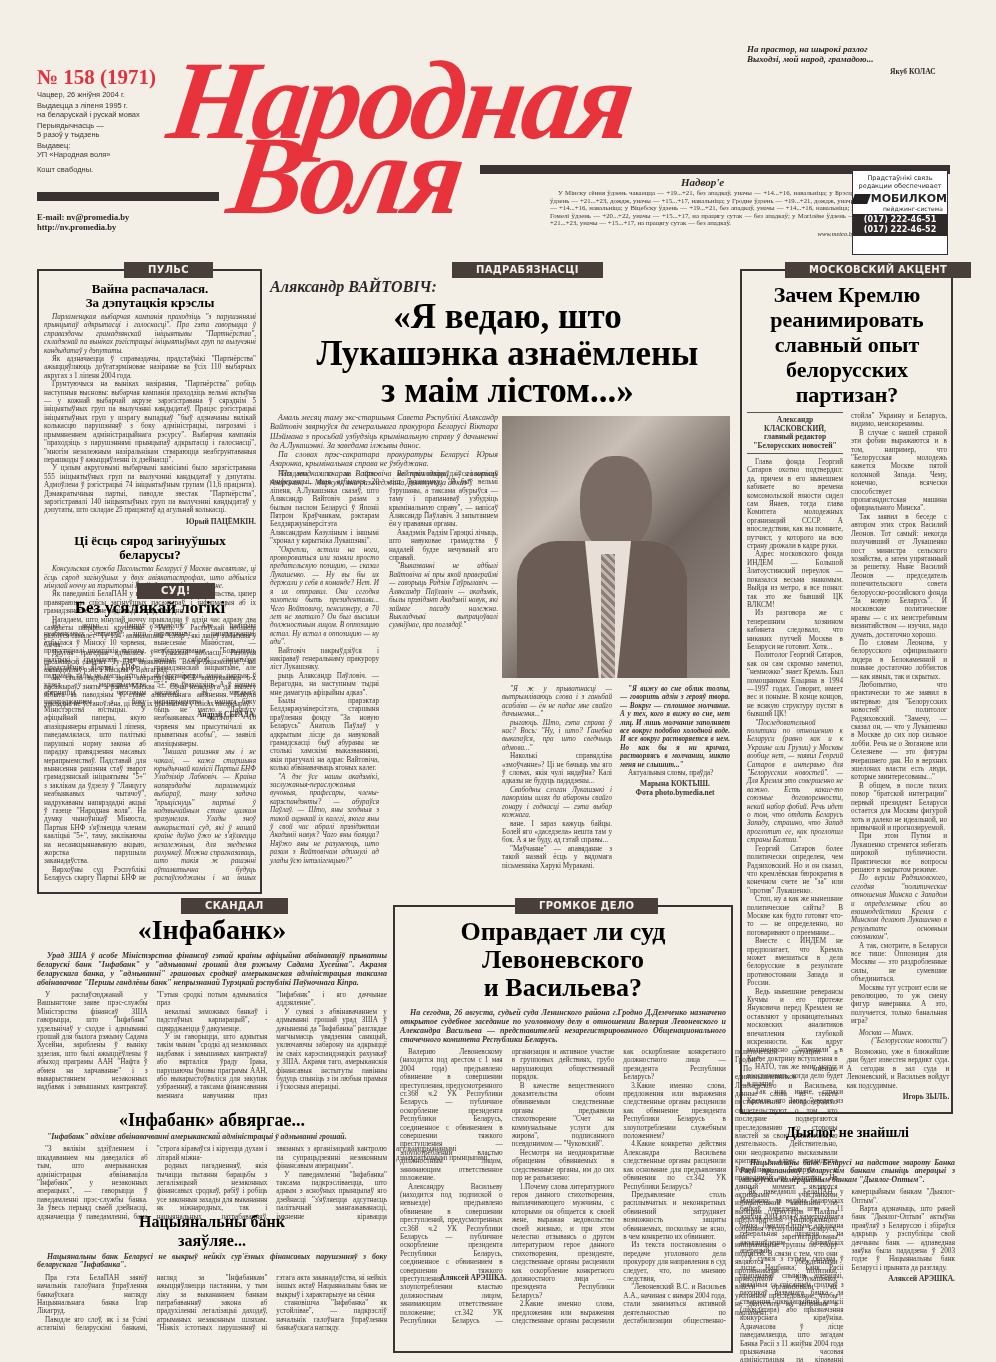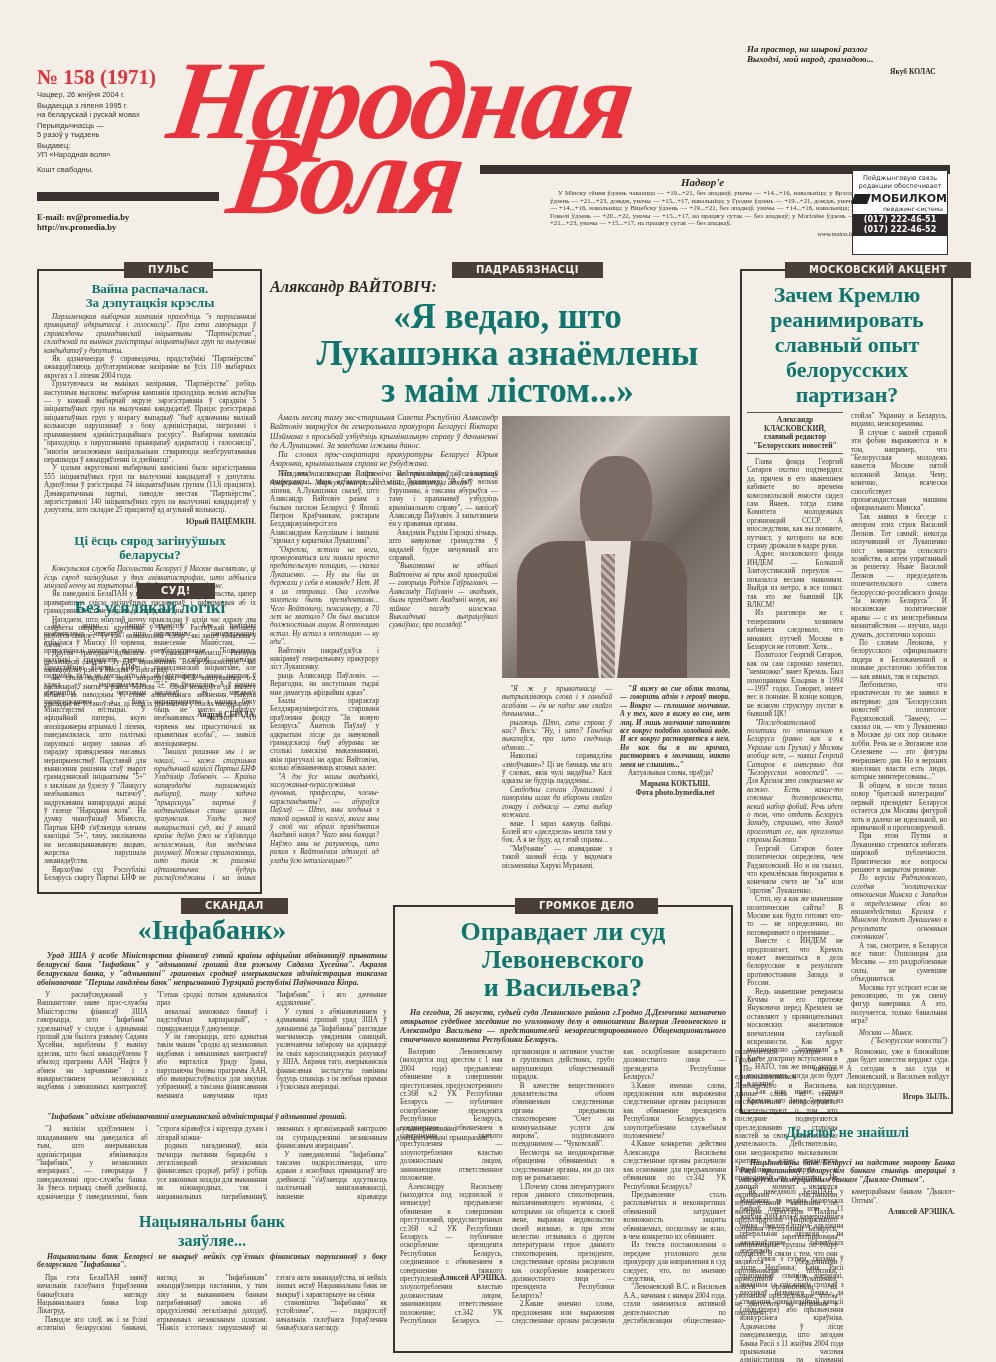--- a/index.html
+++ b/index.html
@@ -7,21 +7,21 @@
   body { background: #f3efe6; font-family: "Liberation Serif", serif; color: #2a2626; position: relative; }
   .abs { position: absolute; }
   .txt { font-size: 7.2px; line-height: 8.4px; text-align: justify; color: #3a3535; hyphens: auto; }
   .txt p { text-indent: 8px; }
   .ital { font-style: italic; }
   .cols2 { column-count: 2; column-gap: 10px; }
   .cols3 { column-count: 3; column-gap: 10px; }
   .cols { column-fill: auto; }
   .rubric { position: absolute; background: #4a3e3b; color: #f5f0ea; font-family: "DejaVu Sans", sans-serif; font-weight: bold; font-size: 10px; letter-spacing: 0.3px; padding: 2px 24px; line-height: 12px; }
   .boxed { position: absolute; border: 2px solid #3a3333; }
-  .h-black { font-family: "Liberation Serif", serif; font-weight: bold; color: #0f766e; text-align: center; }
+  .h-black { font-family: "Liberation Serif", serif; font-weight: bold; color: #000000; text-align: center; }
   .byline { text-align: right; font-weight: bold; font-size: 7.5px; margin-top: 3px; }
   .darkbar { position: absolute; background: #3a3131; height: 9px; }
 </style>
 </head>
 <body>
 
 <div class="abs" style="left:0;top:0;width:996px;height:240px;">
   <div class="abs" style="left:37px;top:65px;font-size:21px;font-weight:bold;color:#e03340;font-family:'Liberation Serif',serif;">№ 158 (1971)</div>
   <div class="abs" style="left:37px;top:90px;font-family:'Liberation Sans',sans-serif;font-size:7.5px;line-height:9px;color:#3a3535;width:120px;">
     <div style="margin-bottom:2px;">Чацвер, 26 жніўня 2004 г.</div>
@@ -53,21 +53,21 @@
   </div>
   <div class="abs" style="left:890px;top:67px;font-weight:bold;font-size:7.5px;">Якуб КОЛАС</div>
 
   <div class="abs" style="left:550px;top:176px;width:305px;">
     <div style="text-align:center;font-style:italic;font-weight:bold;font-size:11px;margin-bottom:1px;">Надвор'е</div>
     <div class="txt" style="font-size:6.8px;line-height:7.6px;text-indent:8px;">У Мінску сёння ўдзень чакаецца — +19...+21, без ападкаў, уначы — +14...+16, навальніца; у Брэсце ўдзень — +21...+23, дождж, уначы — +15...+17, навальніца; у Гродне ўдзень — +19...+21, дождж, уначы — +14...+16, навальніца; у Віцебску ўдзень — +19...+21, без ападкаў, уначы — +14...+16, навальніца; у Гомелі ўдзень — +20...+22, уначы — +15...+17, на працягу сутак — без ападкаў; у Магілёве ўдзень — +21...+23, уначы — +15...+17, на працягу сутак — без ападкаў.</div>
     <div style="text-align:right;font-style:italic;font-size:6.5px;margin-top:3px;">www.meteo.by</div>
   </div>
 
   <div class="abs" style="left:852px;top:170px;width:96px;height:85px;border:1.5px solid #333;background:#fff;font-family:'DejaVu Sans',sans-serif;">
-    <div style="font-size:6.5px;text-align:center;margin-top:3px;">Пейджынговую связь</div>
+    <div style="font-size:6.5px;text-align:center;margin-top:3px;">Прадстаўнікі связь</div>
     <div style="font-size:6.5px;text-align:center;">редакции обеспечивает</div>
     <div style="display:flex;align-items:center;justify-content:center;margin-top:2px;">
       <span style="display:inline-block;width:18px;height:10px;background:#222;transform:skewX(-20deg);margin-right:2px;"></span>
       <span style="font-weight:bold;font-size:11px;">МОБИЛКОМ</span>
     </div>
     <div style="font-size:6px;text-align:right;padding-right:4px;">пейджинг-система</div>
     <div style="background:#2e2828;color:#fff;font-weight:bold;font-size:8px;text-align:center;margin-top:2px;line-height:10px;padding:1px 0;">
       <div>(017) 222-46-51</div>
       <div>(017) 222-46-52</div>
     </div>
@@ -207,20 +207,21 @@
   <div class="txt ital" style="margin-top:6px;font-size:8px;line-height:9px;text-indent:10px;font-weight:bold;">Урад ЗША ў асобе Міністэрства фінансаў гэтай краіны афіцыйна абвінаваціў прыватны беларускі банк "Інфабанк" у "адмыванні грошай для рэжыму Садама Хусейна". Акрамя беларускага банка, у "адмыванні" грашовых сродкаў амерыканская адміністрацыя таксама абвінавачвае "Першы гандлёвы банк" непрызнанай Турэцкай рэспублікі Паўночнага Кіпра.</div>
   <div class="txt cols" style="column-count:3;column-gap:9px;height:115px;margin-top:4px;">
     <p>У распаўсюджанай у Вашынгтоне заяве прэс-службы Міністэрства фінансаў ЗША гаворыцца, што "Інфабанк" удзельнічаў у сходзе і адмыванні грошай для былога рэжыму Садама Хусейна, зароблены ў выніку здзелак, што былі ажыццёўлены ў абыход праграмы ААН "Нафта ў абмен на харчаванне" і з выкарыстаннем незаконных надбавак і завышаных кантрактаў. "Гэтыя сродкі потым адмываліся праз</p>
     <p>некалькі заможных банкаў і падстаўных карпарацый", - сцвярджаецца ў дакуменце.</p>
     <p>У ім гаворыцца, што адмытыя такім чынам "сродкі ад незаконных надбавак і завышаных кантрактаў або вярталіся ўраду Ірака, парушаючы ўмовы праграмы ААН, або выкарыстоўваліся для закупак узбраенняў, а таксама фінансавання ваеннага навучання праз "Інфабанк" і яго даччынае аддзяленне".</p>
     <p>У сувязі з абвінавачаннем у адмыванні грошай урад ЗША ў дачыненні да "Інфабанка" разглядае магчымасць увядзення санкцый, уключаючы забарону на адкрыццё ім сваіх карэспандэнцкіх рахункаў у ЗША. Акрамя таго, амерыканскія фінансавыя інстытуты павінны будуць спыніць з ім любыя прамыя і ўскосныя аперацыі.</p>
   </div>
 </div>
 
 <div class="abs" style="left:37px;top:1110px;width:350px;">
+  <div class="h-black" style="font-size:18px;line-height:20px;">«Інфабанк» абвяргае...</div>
   <div class="txt ital" style="margin-top:3px;font-size:7.8px;font-weight:bold;text-indent:10px;">"Інфабанк" адхіляе абвінавачванні амерыканскай адміністрацыі ў адмыванні грошай.</div>
   <div class="txt cols" style="column-count:3;column-gap:9px;height:78px;margin-top:4px;">
     <p>"З вялікім здзіўленнем і шкадаваннем мы даведаліся аб тым, што амерыканская адміністрацыя абвінаваціла "Інфабанк" у незаконных аперацыях", — гаворыцца ў паведамленні прэс-службы банка. За ўвесь перыяд сваёй дзейнасці, адзначаецца ў паведамленні, банк "строга кіраваўся і кіруецца духам і літарай міжна-</p>
     <p>родных пагадненняў, якія тычацца пытання барацьбы з легалізацыяй незаконных фінансавых сродкаў, рабіў і робіць усе законныя захады для выканання як міжнародных, так і нацыянальных патрабаванняў, звязаных з арганізацыяй кантролю па супрацьдзеянні незаконным фінансавым аперацыям".</p>
     <p>У паведамленні "Інфабанка" таксама падкрэсліваецца, што адным з асноўных прынцыпаў яго дзейнасці "з'яўляецца адсутнасць палітычнай заангажаванасці, імкненне кіравацца агульнапрызнанымі дэмакратычнымі прынцыпамі".</p>
   </div>
 </div>
 
 <div class="abs" style="left:37px;top:1212px;width:350px;">
   <div class="h-black" style="font-size:16px;line-height:19px;">
@@ -262,15 +263,16 @@
     <div class="byline">Игорь ЗЫЛЬ.</div>
   </div>
 </div>
 
 <div class="abs" style="left:740px;top:1125px;width:215px;">
   <div class="h-black" style="font-size:14px;line-height:16px;">Дыялог не знайшлі</div>
   <div class="txt ital" style="margin-top:18px;font-size:7.8px;font-weight:bold;text-indent:10px;">Нацыянальны банк Беларусі на падставе звароту Банка Расіі прапанаваў беларускім банкам спыніць аперацыі з маскоўскім камерцыйным банкам "Дыялог-Оптым".</div>
   <div class="txt cols" style="column-count:2;column-gap:8px;height:180px;margin-top:4px;">
     <p>Як паведамілі БелаПАН у Нацбанку, да ведама беларускіх банкаў даведзена, што з 11 жніўня 2004 года ў камерцыйнага банка "Дыялог-Оптым" адклікана генеральная ліцэнзія на ажыццяўленне банкаўскіх аперацый.</p>
     <p>У сувязі з гэтым, сказана ў лісце Нацбанка, Банк Расіі прапанаваў спыніць аперацыі, звязаныя са спісаннем сродкаў з рахункаў названага банка, да стварэння ліквідацыйнай камісіі (ліквідатара) або прызначэння конкурснага кіраўніка. Адначасова ў лісце паведамляецца, што загадам Банка Расіі з 11 жніўня 2004 года прызначана часовая адміністрацыя па кіраванні камерцыйным банкам "Дыялог-Оптым".</p>
+    <p>Варта адзначыць, што раней банк "Дыялог-Оптым" актыўна праяўляў з Беларуссю і збіраўся адкрыць у рэспубліцы свой даччыны банк — адпаведная заяўка была пададзена ў 2003 годзе ў Нацыянальны банк Беларусі і прынята да разгляду.</p>
     <div class="byline">Аляксей АРЭШКА.</div>
   </div>
 </div>
 
 </body></html>

